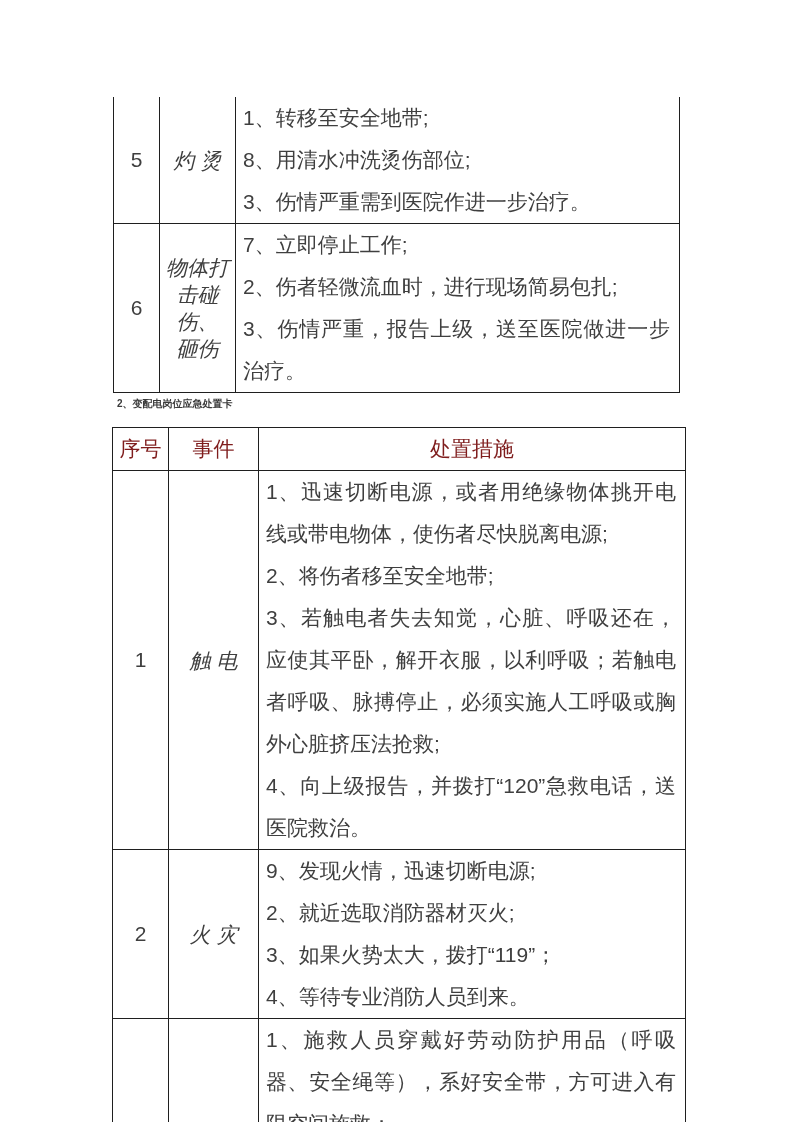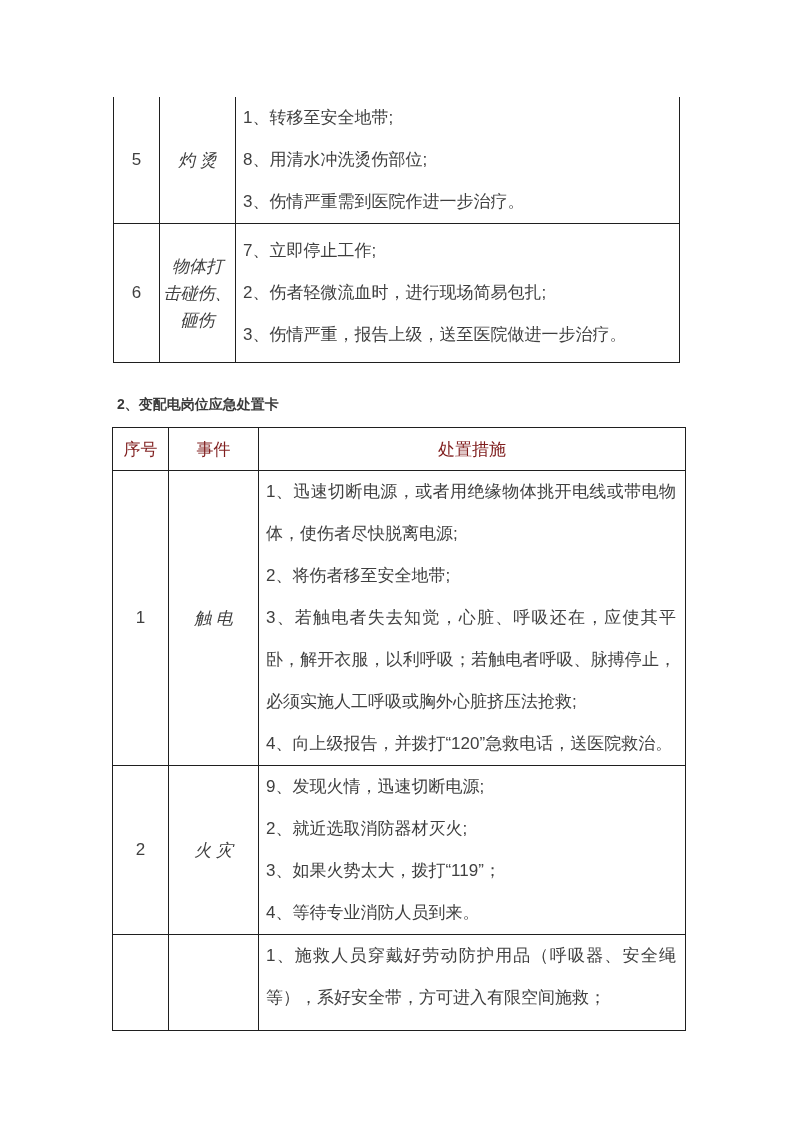--- a/index.html
+++ b/index.html
@@ -12,21 +12,21 @@
     color: #3f3f3f;
     overflow: hidden;
   }
   table.tbl {
     position: absolute;
     border-collapse: collapse;
     table-layout: fixed;
   }
   table.tbl td, table.tbl th {
     border: 1px solid #1f1f1f;
-    font-size: 17px;
+    font-size: 21px;
     font-weight: normal;
     vertical-align: middle;
     overflow: hidden;
   }
   
   table.tbl1 { left: 113px; top: 97px; width: 566px; }
   table.tbl1 tr:first-child td { border-top: none; }
   table.tbl2 { left: 112px; top: 427px; width: 573px; }
 
   td.no, td.evt, th.hd { text-align: center; }
@@ -37,21 +37,21 @@
     margin: 0;
     line-height: 42px;
     text-align: justify;
   }
   td.ms.cut { vertical-align: top; }
   .heading {
     position: absolute;
     left: 117px;
     top: 393px;
     margin: 0;
-    font-size: 14px;
+    font-size: 10px;
     font-weight: bold;
     color: #3a3a3a;
     line-height: 22px;
   }
 </style>
 </head>
 <body>
 
 <div class="page">
 

